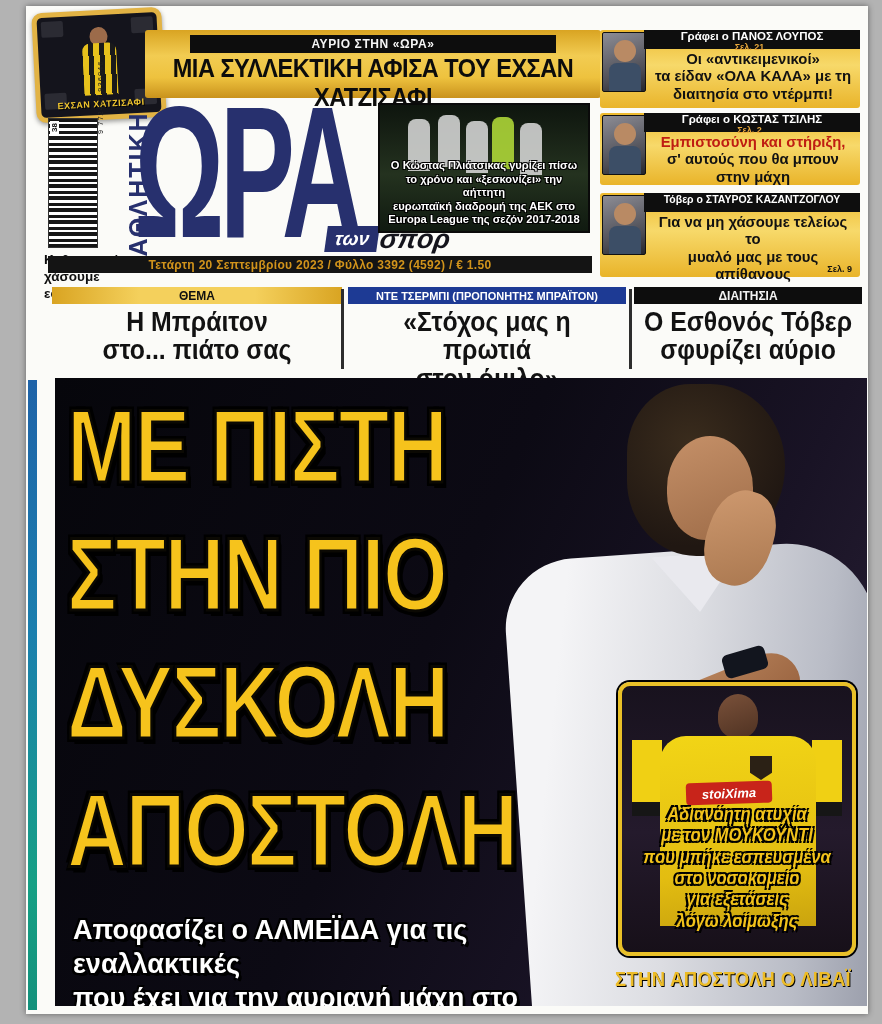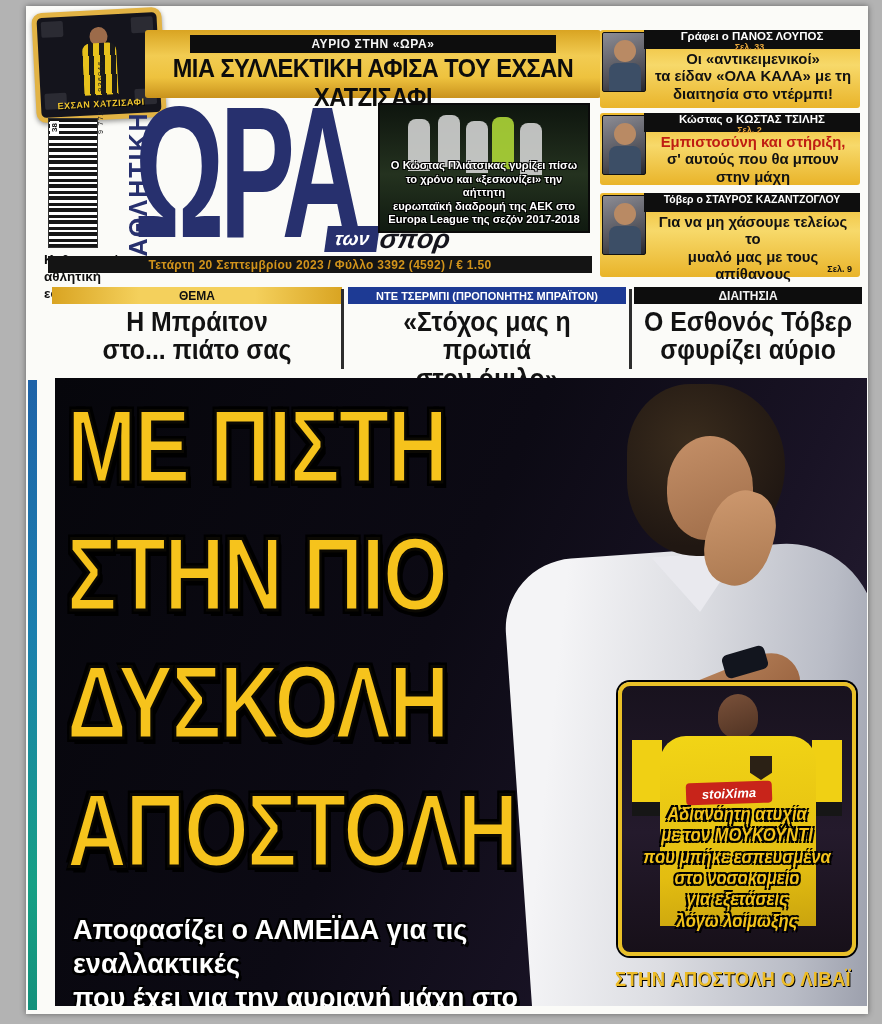--- a/index.html
+++ b/index.html
@@ -125,33 +125,33 @@
 
   <div id="top-banner" class="abs">
     <div id="banner-kicker" class="abs">ΑΥΡΙΟ ΣΤΗΝ «ΩΡΑ»</div>
     <div id="banner-headline" class="abs">ΜΙΑ ΣΥΛΛΕΚΤΙΚΗ ΑΦΙΣΑ ΤΟΥ ΕΧΣΑΝ ΧΑΤΖΙΣΑΦΙ</div>
   </div>
 
   <div id="colbox-1" class="col-box abs">
     <div class="col-photo"></div>
     <div class="col-head">
       <span class="col-head-label">Γράφει ο ΠΑΝΟΣ ΛΟΥΠΟΣ</span>
-      <span class="col-page">Σελ. 33</span>
+      <span class="col-page">Σελ. 21</span>
     </div>
     <div class="col-body">
       <div class="col-line">Οι «αντικειμενικοί»</div>
       <div class="col-line">τα είδαν «ΟΛΑ ΚΑΛΑ» με τη</div>
       <div class="col-line">διαιτησία στο ντέρμπι!</div>
     </div>
   </div>
 
   <div id="colbox-2" class="col-box abs">
     <div class="col-photo"></div>
     <div class="col-head">
-      <span class="col-head-label">Κώστας ο ΚΩΣΤΑΣ ΤΣΙΛΗΣ</span>
+      <span class="col-head-label">Γράφει ο ΚΩΣΤΑΣ ΤΣΙΛΗΣ</span>
       <span class="col-page">Σελ. 2</span>
     </div>
     <div class="col-body">
       <div class="col-line col-line-red">Εμπιστοσύνη και στήριξη,</div>
       <div class="col-line">σ' αυτούς που θα μπουν στην μάχη</div>
     </div>
   </div>
 
   <div id="colbox-3" class="col-box abs">
     <div class="col-photo"></div>
@@ -163,21 +163,21 @@
       <div class="col-line">μυαλό μας με τους απίθανους</div>
     </div>
     <div class="col-page-bottom">Σελ. 9</div>
   </div>
 
   <div id="barcode" class="abs"></div>
   <div id="issue-week" class="abs">38</div>
   <div id="barcode-num" class="abs">9 772407 936046</div>
   <div id="tagline" class="abs">
     <div>Καθημερινή</div>
-    <div>αθλητική</div>
+    <div>χάσουμε</div>
     <div>εφημερίδα</div>
   </div>
   <div id="vertical-title" class="abs">ΑΘΛΗΤΙΚΗ</div>
   <div id="logo" class="abs">ΩΡΑ</div>
   <div id="logo-small-1" class="abs">των</div>
   <div id="logo-small-2" class="abs">σπορ</div>
   <div id="date-bar" class="abs">
     <span>Τετάρτη 20 Σεπτεμβρίου 2023 / Φύλλο 3392 (4592) / € 1.50</span>
   </div>
 

